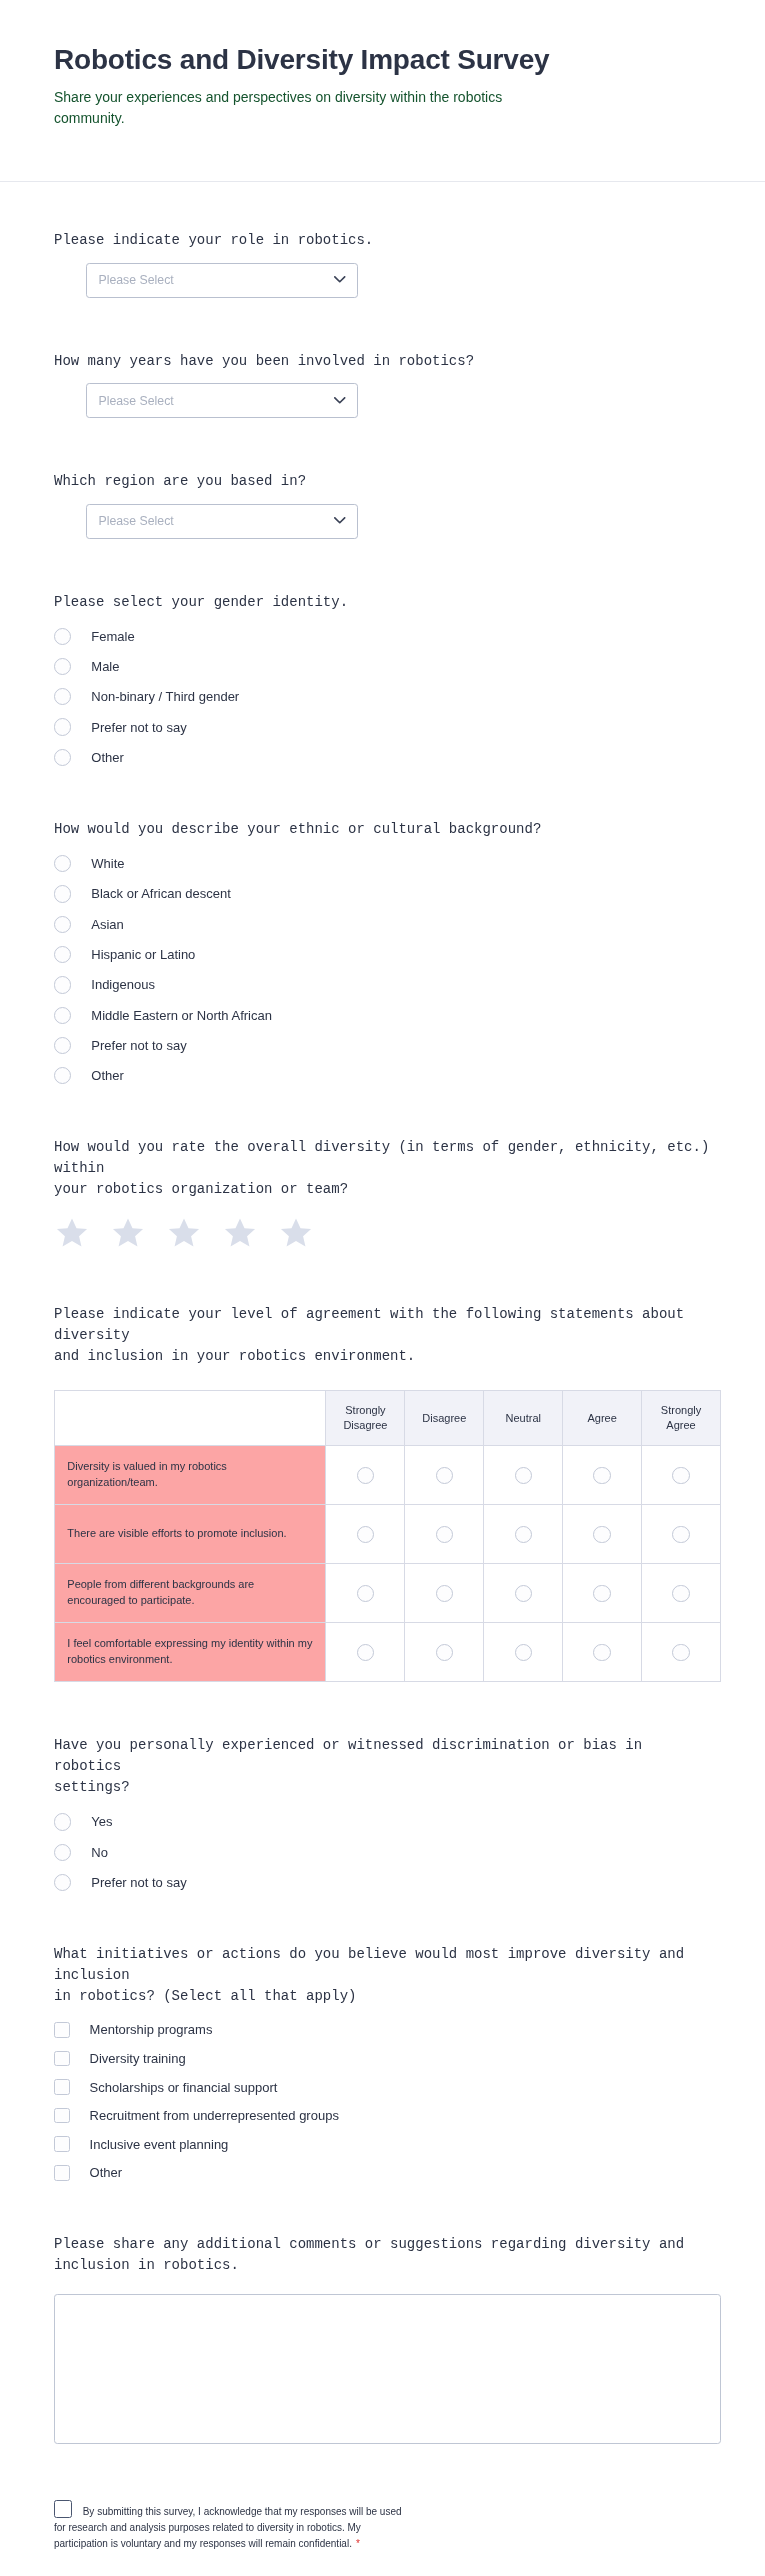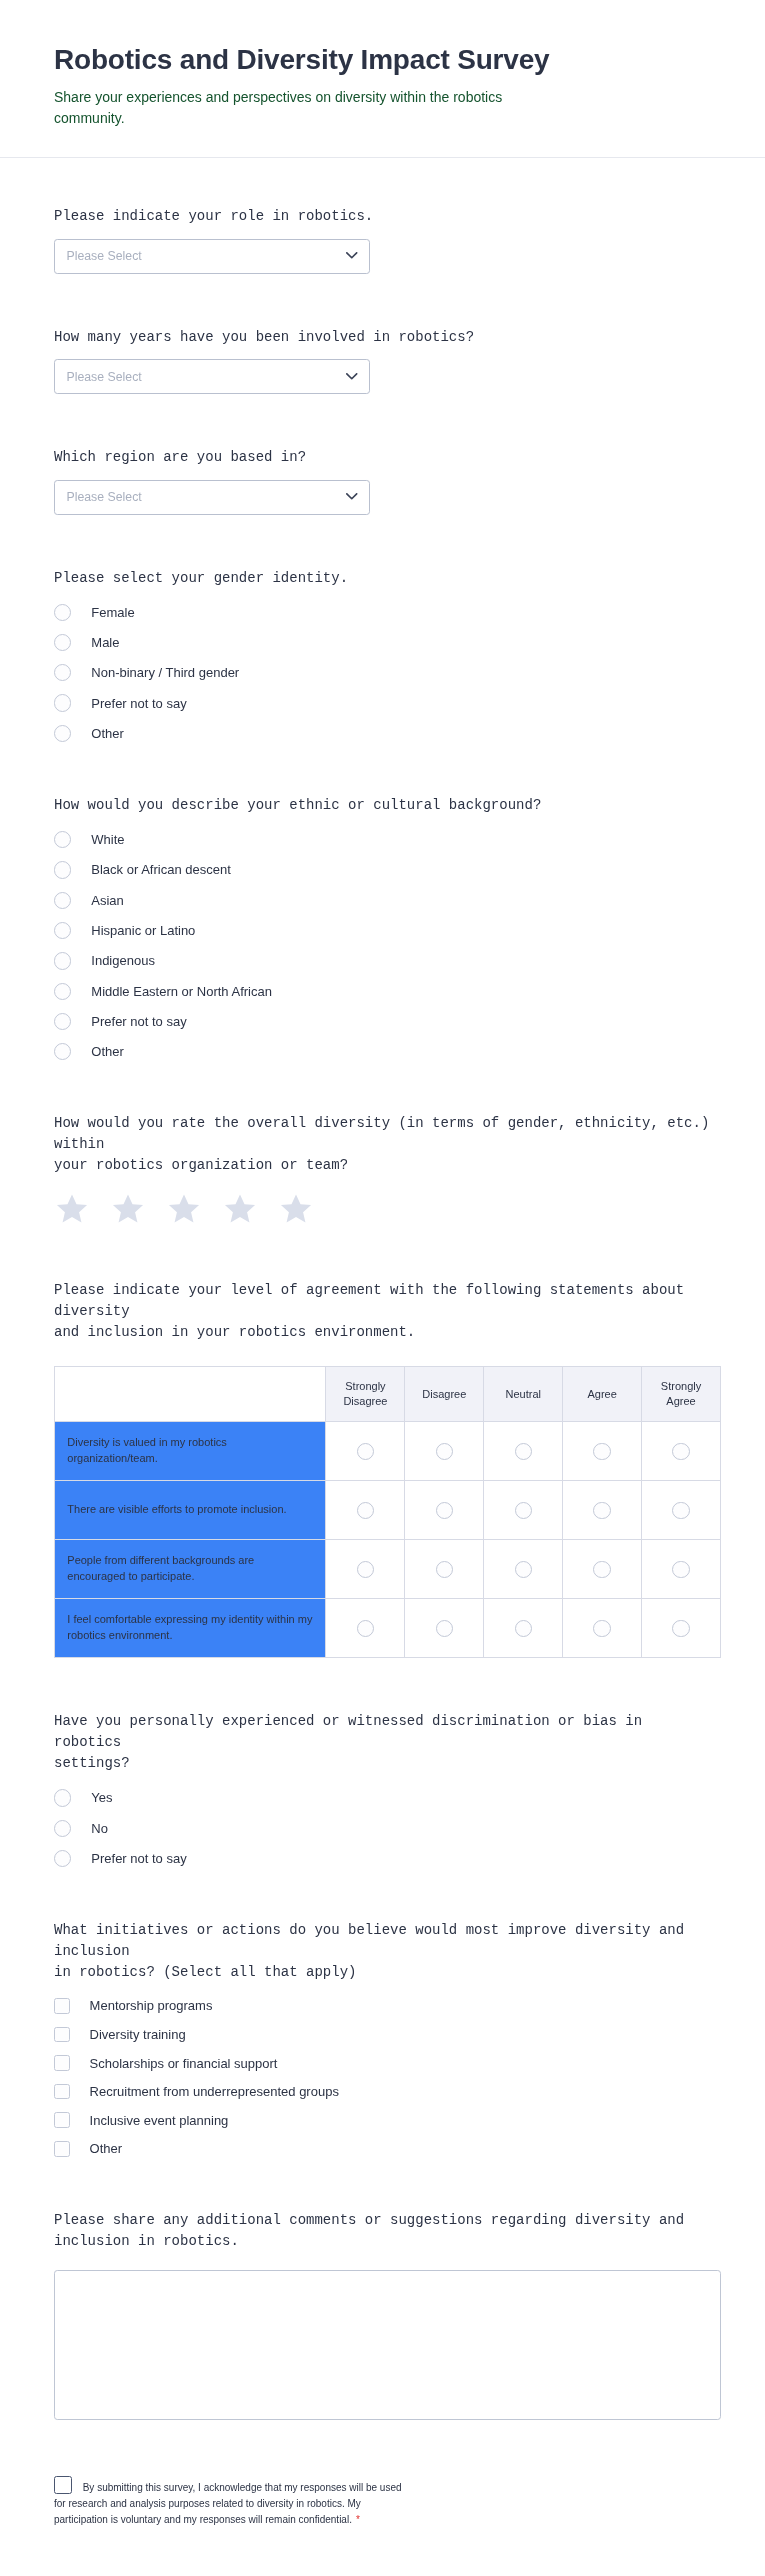--- a/index.html
+++ b/index.html
@@ -4,21 +4,21 @@
 <style>
   * { box-sizing: border-box; margin: 0; padding: 0; }
   html, body { background: #ffffff; }
   body {
     width: 766px;
     min-height: 2576px;
     font-family: "Liberation Sans", sans-serif;
     color: #2c3345;
   }
   .form-header {
-    padding: 44px 54px 27px 54px;
+    padding: 44px 54px 51px 54px;
     border-bottom: 0.8px solid #e6e8ee;
   }
   .page-title {
     font-size: 28px;
     font-weight: 700;
     color: #2c3345;
     letter-spacing: -0.2px;
   }
   .page-subtitle {
     margin-top: 10.7px;
@@ -35,27 +35,28 @@
     color: #2c3345;
     margin-bottom: 11.5px;
     white-space: pre-line;
     max-width: 675px;
     font-family: Liberation Mono, monospace;
   }
   .group .q-label { margin-bottom: 15px; }
 
   
   .select {
-    width: 316px; height: 35px;
+    width: 272px; height: 35px;
     border: 0.8px solid #b9c0cf;
     border-radius: 3.3px;
     background: #fff;
     display: flex; align-items: center; justify-content: space-between;
     padding: 0 11.5px;
     cursor: pointer;
+    margin-left: 32px;
   }
   .select-placeholder { font-size: 12.3px; color: #a9b0bf; }
   .chevron { display: flex; align-items: center; }
 
   
   .option { display: flex; align-items: center; margin-bottom: 13px; cursor: pointer; }
   .option:last-child { margin-bottom: 0; }
   .radio {
     width: 17.3px; height: 17.3px; flex: none;
     border: 0.8px solid #c3c9d7; border-radius: 50%;
@@ -79,21 +80,21 @@
   .matrix col.c-label { width: 272px; }
   .matrix col.c-ans { width: 79px; }
   .matrix thead th {
     background: #f1f2f8;
     font-size: 11px; font-weight: 400; color: #2c3345;
     text-align: center; line-height: 1.4;
     padding: 11.5px 6.6px;
   }
   .matrix thead th.corner { background: #ffffff; }
   .matrix tbody th.row-label {
-    background: #3b82f6;
+    background: #fca5a5;
     font-size: 11px; font-weight: 400; color: #2c3345;
     text-align: left; line-height: 1.45;
     padding: 11.5px 12.3px;
   }
   .matrix tbody td.cell {
     background: #fff; text-align: center; vertical-align: middle;
     height: 59px; cursor: pointer;
   }
   .matrix tbody td.cell .radio { margin: 0 auto; display: block; }
 

